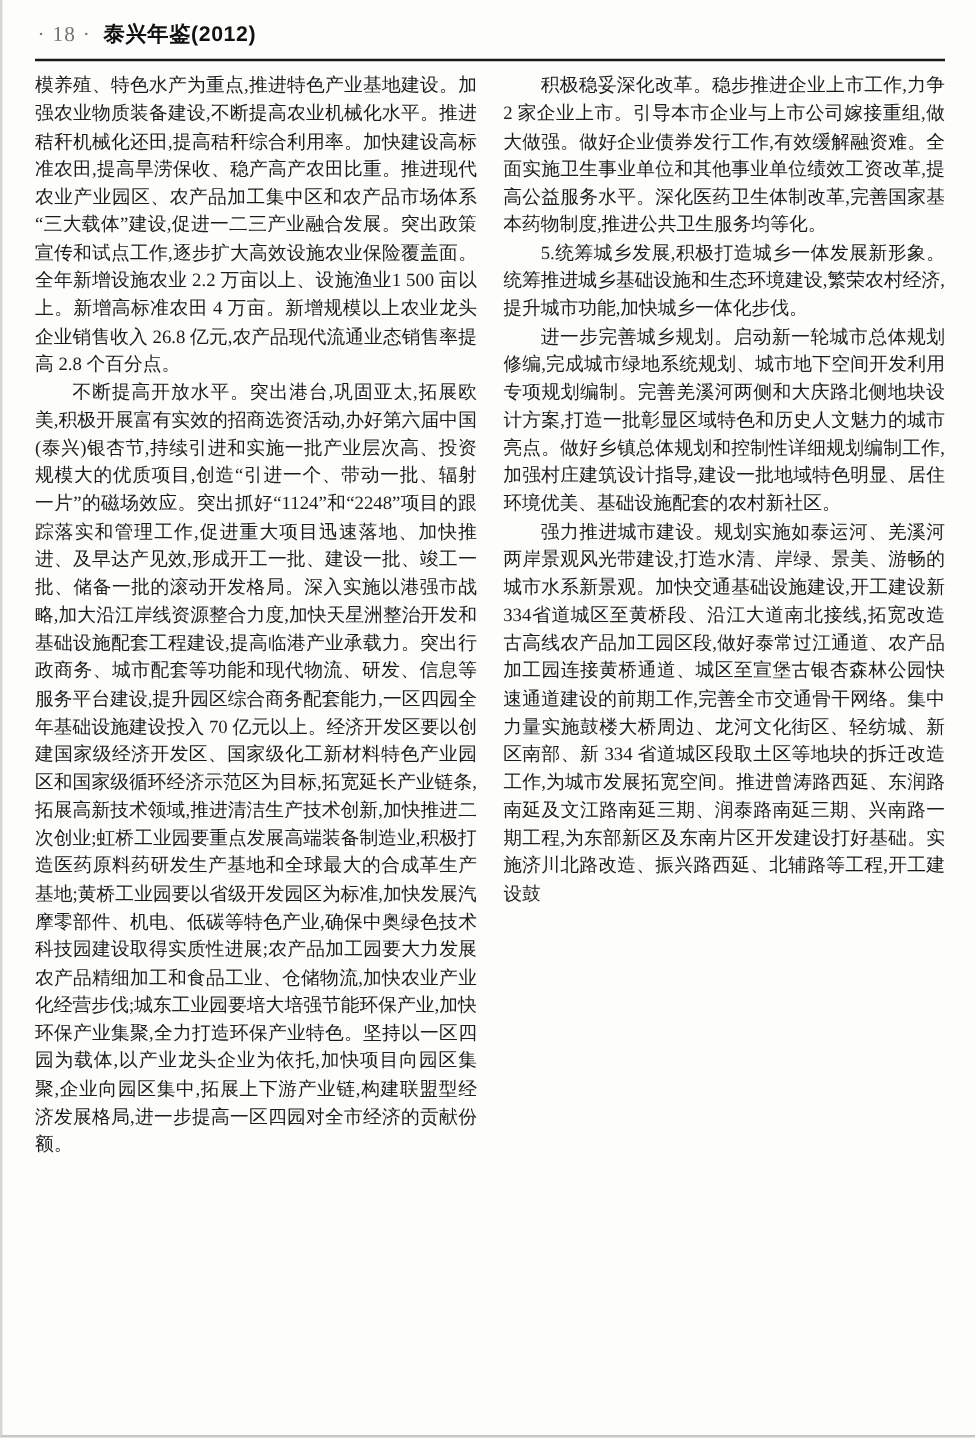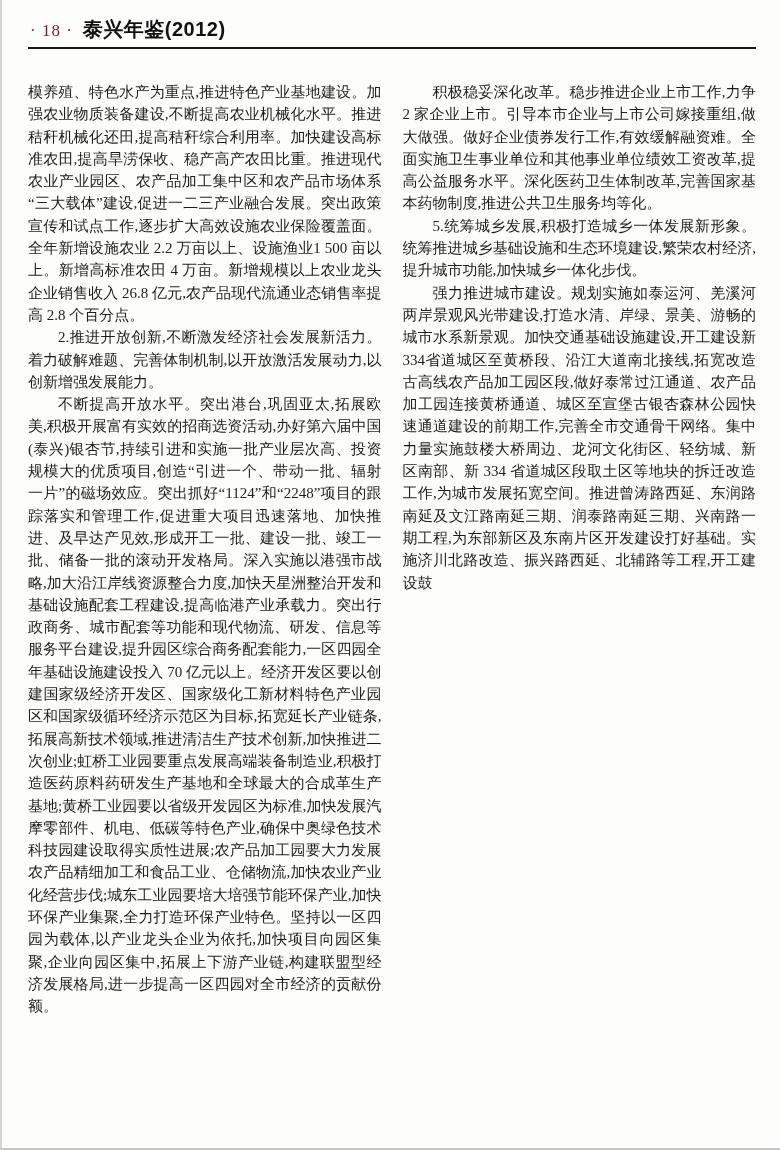--- a/index.html
+++ b/index.html
@@ -27,45 +27,44 @@
   .running-head {
     display: flex;
     align-items: baseline;
     gap: 10px;
     padding-left: 2px;
     height: 26px;
   }
   .folio {
     font-size: 17px;
     letter-spacing: 1px;
-    color: #7f1d1d;
+    color: #737373;
     white-space: nowrap;
   }
   .book-title {
     font-family: "Liberation Sans", "DejaVu Sans", sans-serif;
     font-weight: 700;
-    font-size: 20px;
+    font-size: 17px;
     color: #111;
     letter-spacing: 0.5px;
   }
   .head-rule {
     border: 0;
     border-top: 2.5px solid #1a1a1a;
     margin: 5px 0 0 0;
   }
   .columns {
     display: flex;
     gap: 21px;
     margin-top: 9px;
   }
   .column {
     width: 354px;
     height: 1062px;
     overflow: hidden;
-    margin-top: 23px;
   }
   .column p {
     margin: 0;
     font-size: 15px;
     line-height: 22.3px;
     text-align: justify;
     text-justify: inter-ideograph;
     word-break: break-all;
     color: #1c1c1c;
   }
@@ -82,25 +81,25 @@
     <span class="folio">·  18  ·</span>
     <span class="book-title">泰兴年鉴(2012)</span>
   </div>
 
   <hr class="head-rule">
 
   <div class="columns">
 
     <div class="column">
       <p>模养殖、特色水产为重点,推进特色产业基地建设。加强农业物质装备建设,不断提高农业机械化水平。推进秸秆机械化还田,提高秸秆综合利用率。加快建设高标准农田,提高旱涝保收、稳产高产农田比重。推进现代农业产业园区、农产品加工集中区和农产品市场体系“三大载体”建设,促进一二三产业融合发展。突出政策宣传和试点工作,逐步扩大高效设施农业保险覆盖面。全年新增设施农业 2.2 万亩以上、设施渔业1 500 亩以上。新增高标准农田 4 万亩。新增规模以上农业龙头企业销售收入 26.8 亿元,农产品现代流通业态销售率提高 2.8 个百分点。</p>
-      <p class="indent">2.推进开放创新,不断激发经济社会发展新活力。着力破解难题、完善体制机制,以开放激活发展动力,以创新增强发展能力。</p>
       <p class="indent">不断提高开放水平。突出港台,巩固亚太,拓展欧美,积极开展富有实效的招商选资活动,办好第六届中国(泰兴)银杏节,持续引进和实施一批产业层次高、投资规模大的优质项目,创造“引进一个、带动一批、辐射一片”的磁场效应。突出抓好“1124”和“2248”项目的跟踪落实和管理工作,促进重大项目迅速落地、加快推进、及早达产见效,形成开工一批、建设一批、竣工一批、储备一批的滚动开发格局。深入实施以港强市战略,加大沿江岸线资源整合力度,加快天星洲整治开发和基础设施配套工程建设,提高临港产业承载力。突出行政商务、城市配套等功能和现代物流、研发、信息等服务平台建设,提升园区综合商务配套能力,一区四园全年基础设施建设投入 70 亿元以上。经济开发区要以创建国家级经济开发区、国家级化工新材料特色产业园区和国家级循环经济示范区为目标,拓宽延长产业链条,拓展高新技术领域,推进清洁生产技术创新,加快推进二次创业;虹桥工业园要重点发展高端装备制造业,积极打造医药原料药研发生产基地和全球最大的合成革生产基地;黄桥工业园要以省级开发园区为标准,加快发展汽摩零部件、机电、低碳等特色产业,确保中奥绿色技术科技园建设取得实质性进展;农产品加工园要大力发展农产品精细加工和食品工业、仓储物流,加快农业产业化经营步伐;城东工业园要培大培强节能环保产业,加快环保产业集聚,全力打造环保产业特色。坚持以一区四园为载体,以产业龙头企业为依托,加快项目向园区集聚,企业向园区集中,拓展上下游产业链,构建联盟型经济发展格局,进一步提高一区四园对全市经济的贡献份额。</p>
     </div>
 
     <div class="column">
       <p class="indent">积极稳妥深化改革。稳步推进企业上市工作,力争2 家企业上市。引导本市企业与上市公司嫁接重组,做大做强。做好企业债券发行工作,有效缓解融资难。全面实施卫生事业单位和其他事业单位绩效工资改革,提高公益服务水平。深化医药卫生体制改革,完善国家基本药物制度,推进公共卫生服务均等化。</p>
       <p class="indent">5.统筹城乡发展,积极打造城乡一体发展新形象。统筹推进城乡基础设施和生态环境建设,繁荣农村经济,提升城市功能,加快城乡一体化步伐。</p>
+      <p class="indent">进一步完善城乡规划。启动新一轮城市总体规划修编,完成城市绿地系统规划、城市地下空间开发利用专项规划编制。完善羌溪河两侧和大庆路北侧地块设计方案,打造一批彰显区域特色和历史人文魅力的城市亮点。做好乡镇总体规划和控制性详细规划编制工作,加强村庄建筑设计指导,建设一批地域特色明显、居住环境优美、基础设施配套的农村新社区。</p>
       <p class="indent">强力推进城市建设。规划实施如泰运河、羌溪河两岸景观风光带建设,打造水清、岸绿、景美、游畅的城市水系新景观。加快交通基础设施建设,开工建设新 334省道城区至黄桥段、沿江大道南北接线,拓宽改造古高线农产品加工园区段,做好泰常过江通道、农产品加工园连接黄桥通道、城区至宣堡古银杏森林公园快速通道建设的前期工作,完善全市交通骨干网络。集中力量实施鼓楼大桥周边、龙河文化街区、轻纺城、新区南部、新 334 省道城区段取土区等地块的拆迁改造工作,为城市发展拓宽空间。推进曾涛路西延、东润路南延及文江路南延三期、润泰路南延三期、兴南路一期工程,为东部新区及东南片区开发建设打好基础。实施济川北路改造、振兴路西延、北辅路等工程,开工建设鼓</p>
     </div>
 
   </div>
 
 </div>
 
 </body></html>

